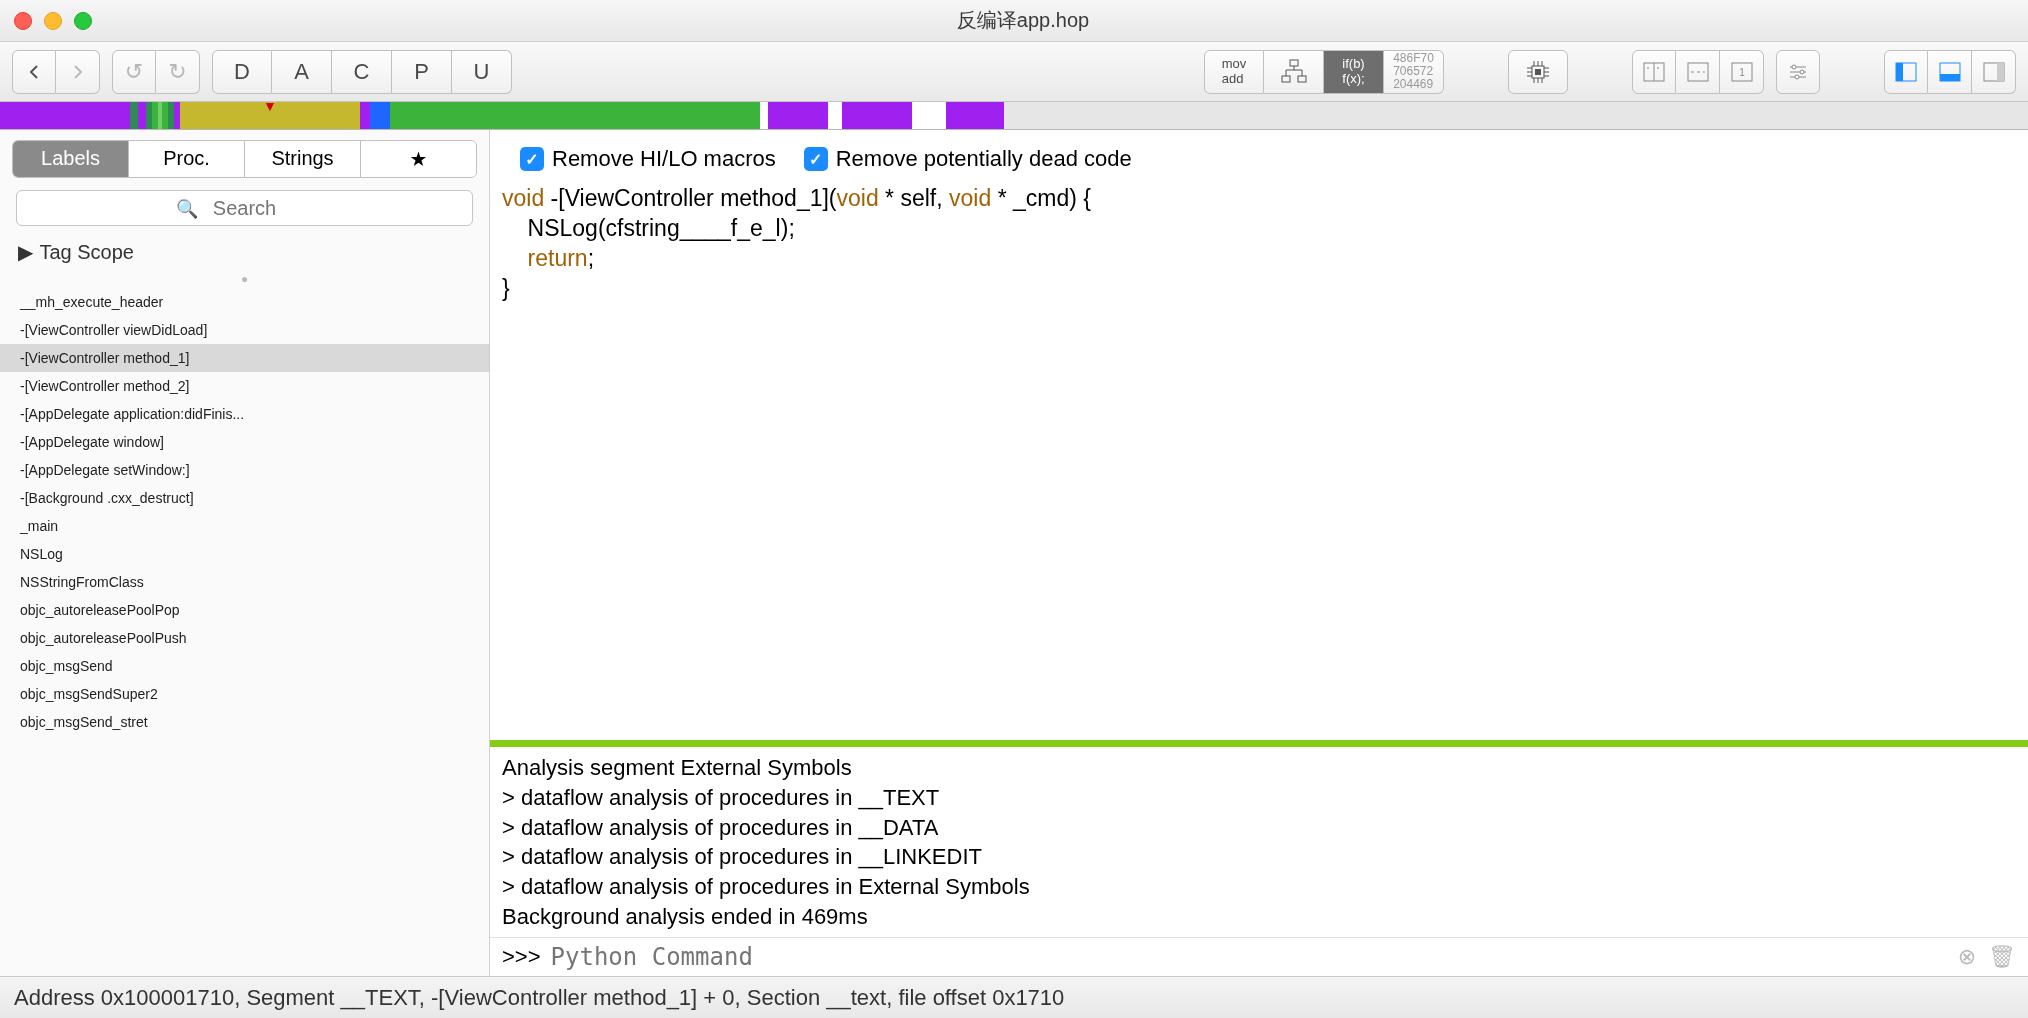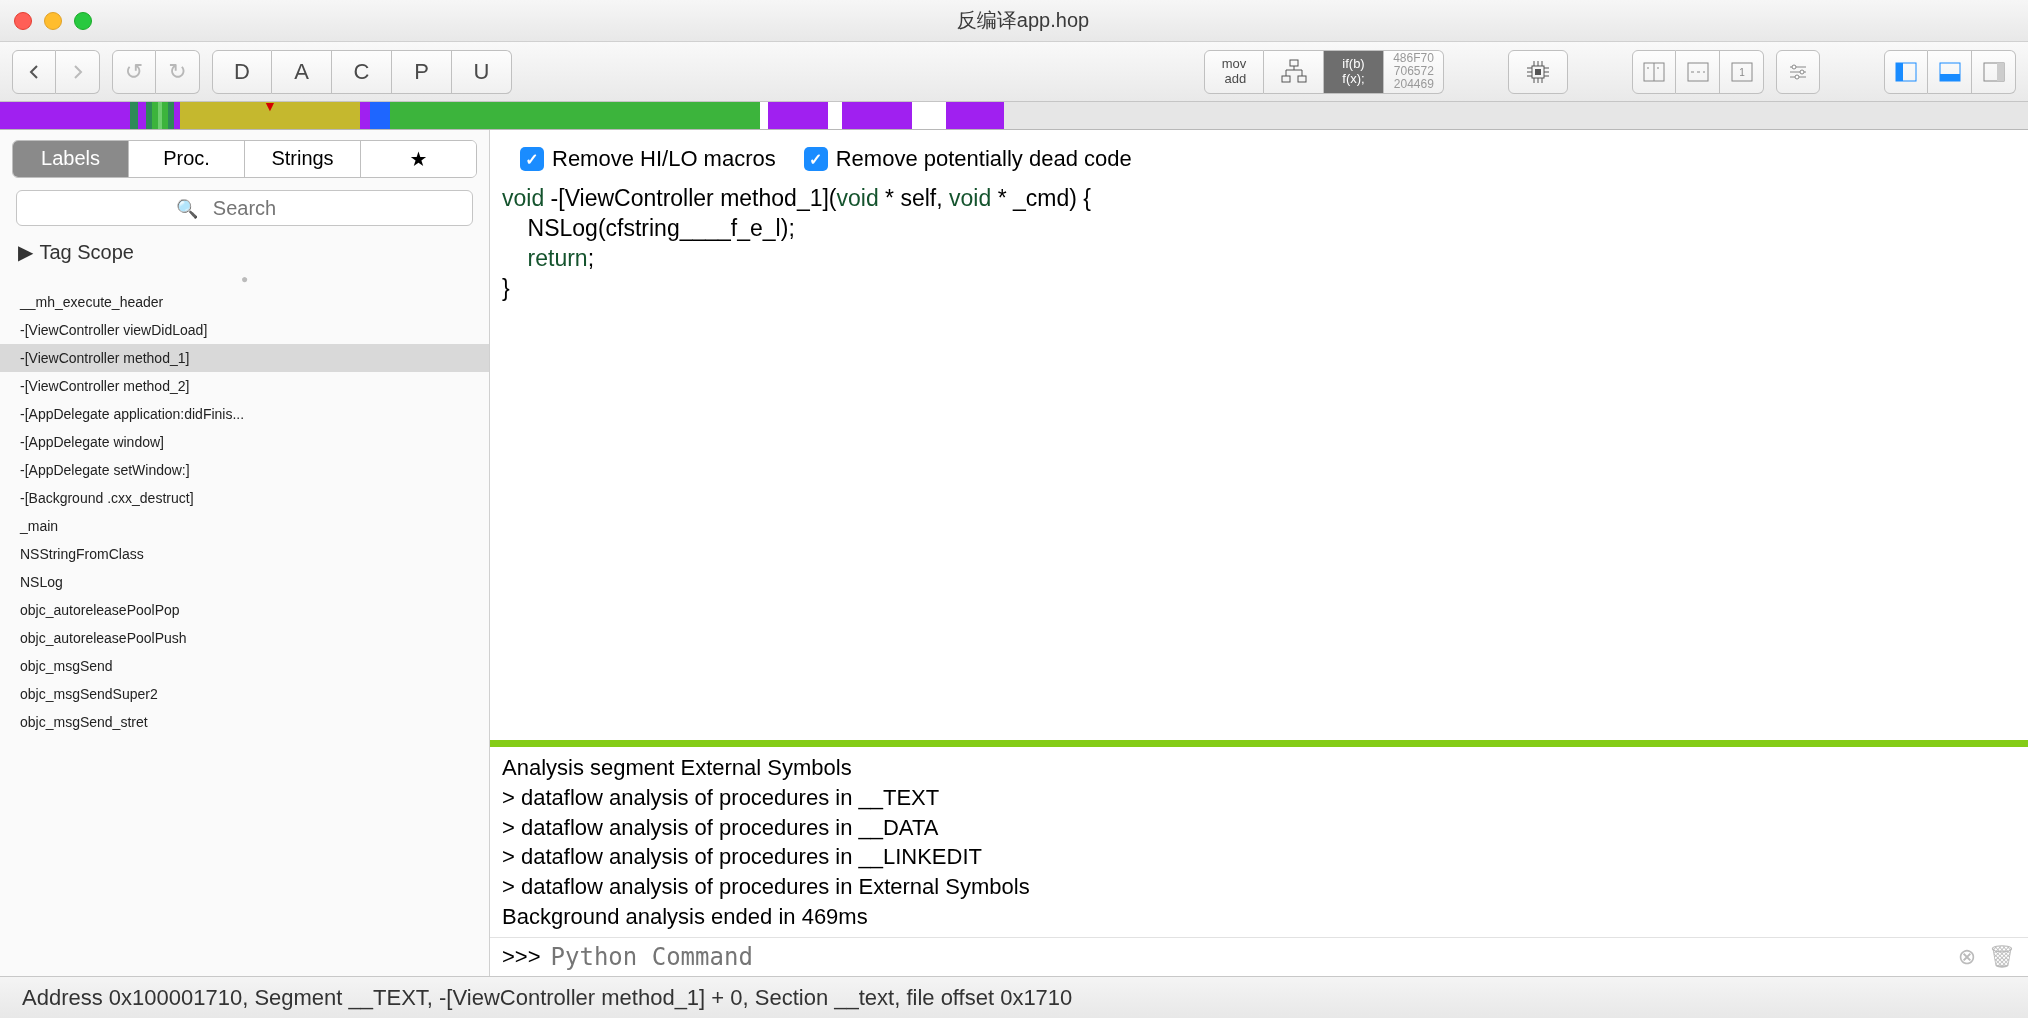--- a/index.html
+++ b/index.html
@@ -16,21 +16,21 @@
 .toolbar { height: 60px; background: linear-gradient(#f9f9f9,#e9e9e9); border-bottom: 1px solid #c5c5c5; display: flex; align-items: center; padding: 0 12px; gap: 12px; }
 .btngroup { display: flex; }
 .tbtn { height: 44px; min-width: 44px; background: linear-gradient(#fdfdfd,#f0f0f0); border: 1px solid #c0c0c0; display: flex; align-items: center; justify-content: center; font-size: 22px; color: #4a4a4a; cursor: pointer; }
 .btngroup .tbtn + .tbtn { border-left: none; }
 .btngroup .tbtn:first-child { border-radius: 6px 0 0 6px; }
 .btngroup .tbtn:last-child { border-radius: 0 6px 6px 0; }
 .btngroup .tbtn:only-child { border-radius: 6px; }
 .tbtn.wide { min-width: 60px; }
 .tbtn.disabled { color: #b8b8b8; }
 .spacer { flex: 1; }
-.modebtn { padding: 0 8px; font-family: Menlo, monospace; font-size: 13px; line-height: 1.1; text-align: right; }
+.modebtn { padding: 0 8px; font-family: Menlo, monospace; font-size: 13px; line-height: 1.1; text-align: left; }
 .modebtn.active { background: #6e6e6e; color: #fff; }
 .modebtn .hex { color: #999; font-size: 12px; }
 
 .navstrip { height: 28px; width: 100%; display: flex; border-bottom: 1px solid #b8b8b8; background: #fff; }
 .seg { height: 100%; }
 .seg.purple { background: #a020f0; }
 .seg.dkgreen { background: #2e8b57; }
 .seg.green { background: #3cb43c; }
 .seg.ltg { background: #6fcf6f; }
 .seg.olive { background: #c5b82e; }
@@ -57,30 +57,30 @@
 .list::-webkit-scrollbar-thumb { background: #c4c4c4; border-radius: 8px; border: 3px solid #fafafa; }
 .litem { padding: 6px 20px; font-size: 14px; color: #222; cursor: pointer; white-space: nowrap; overflow: hidden; text-overflow: ellipsis; }
 .litem.sel { background: #d9d9d9; }
 .litem.spacer-dot { text-align: center; color: #bbb; font-size: 12px; padding: 2px; }
 
 .main { flex: 1; display: flex; flex-direction: column; background: #fff; }
 .opts { padding: 16px 30px 8px; display: flex; gap: 28px; align-items: center; }
 .chk { display: flex; align-items: center; gap: 8px; font-size: 22px; }
 .chkbox { width: 24px; height: 24px; border-radius: 5px; background: #1a8cff; display: flex; align-items: center; justify-content: center; color: #fff; font-size: 16px; font-weight: bold; }
 .code { flex: 1; padding: 4px 12px; font-family: Menlo, monospace; font-size: 23px; line-height: 1.3; white-space: pre; overflow: auto; }
-.kw { color: #14532d; }
+.kw { color: #a16207; }
 .pln { color: #000; }
 
 .console { border-top: 7px solid #84cc16; background: #fff; font-family: Menlo, monospace; font-size: 22px; line-height: 1.35; }
 .conlog { padding: 6px 12px; white-space: pre; }
 .conin { display: flex; align-items: center; border-top: 1px solid #e2e2e2; padding: 4px 12px; gap: 10px; }
 .conin input { flex: 1; border: none; font-family: Menlo, monospace; font-size: 24px; color: #aaa; outline: none; }
 .conin .trail { color: #bbb; font-size: 22px; display: flex; gap: 12px; }
 
-.status { height: 42px; background: linear-gradient(#f4f4f4,#e8e8e8); border-top: 1px solid #c8c8c8; display: flex; align-items: center; padding: 0 22px; font-size: 22px; color: #333; }
+.status { height: 42px; background: linear-gradient(#f4f4f4,#e8e8e8); border-top: 1px solid #c8c8c8; display: flex; align-items: center; padding: 0 14px; font-size: 22px; color: #333; }
 
 svg { display: block; }
 </style>
 </head>
 <body>
 
 <div class="titlebar">
   <div class="traffic">
     <div class="tl red"></div>
     <div class="tl yellow"></div>
@@ -258,22 +258,22 @@
     <div class="list" id="labellist">
         <div class="litem">__mh_execute_header</div>
         <div class="litem">-[ViewController viewDidLoad]</div>
         <div class="litem sel">-[ViewController method_1]</div>
         <div class="litem">-[ViewController method_2]</div>
         <div class="litem">-[AppDelegate application:didFinis...</div>
         <div class="litem">-[AppDelegate window]</div>
         <div class="litem">-[AppDelegate setWindow:]</div>
         <div class="litem">-[Background .cxx_destruct]</div>
         <div class="litem">_main</div>
+        <div class="litem">NSLog</div>
         <div class="litem">NSStringFromClass</div>
-        <div class="litem">NSLog</div>
         <div class="litem">objc_autoreleasePoolPop</div>
         <div class="litem">objc_autoreleasePoolPush</div>
         <div class="litem">objc_msgSend</div>
         <div class="litem">objc_msgSendSuper2</div>
         <div class="litem">objc_msgSend_stret</div>
       </div>
   </div>
 
   <div class="main">
     <div class="opts">

